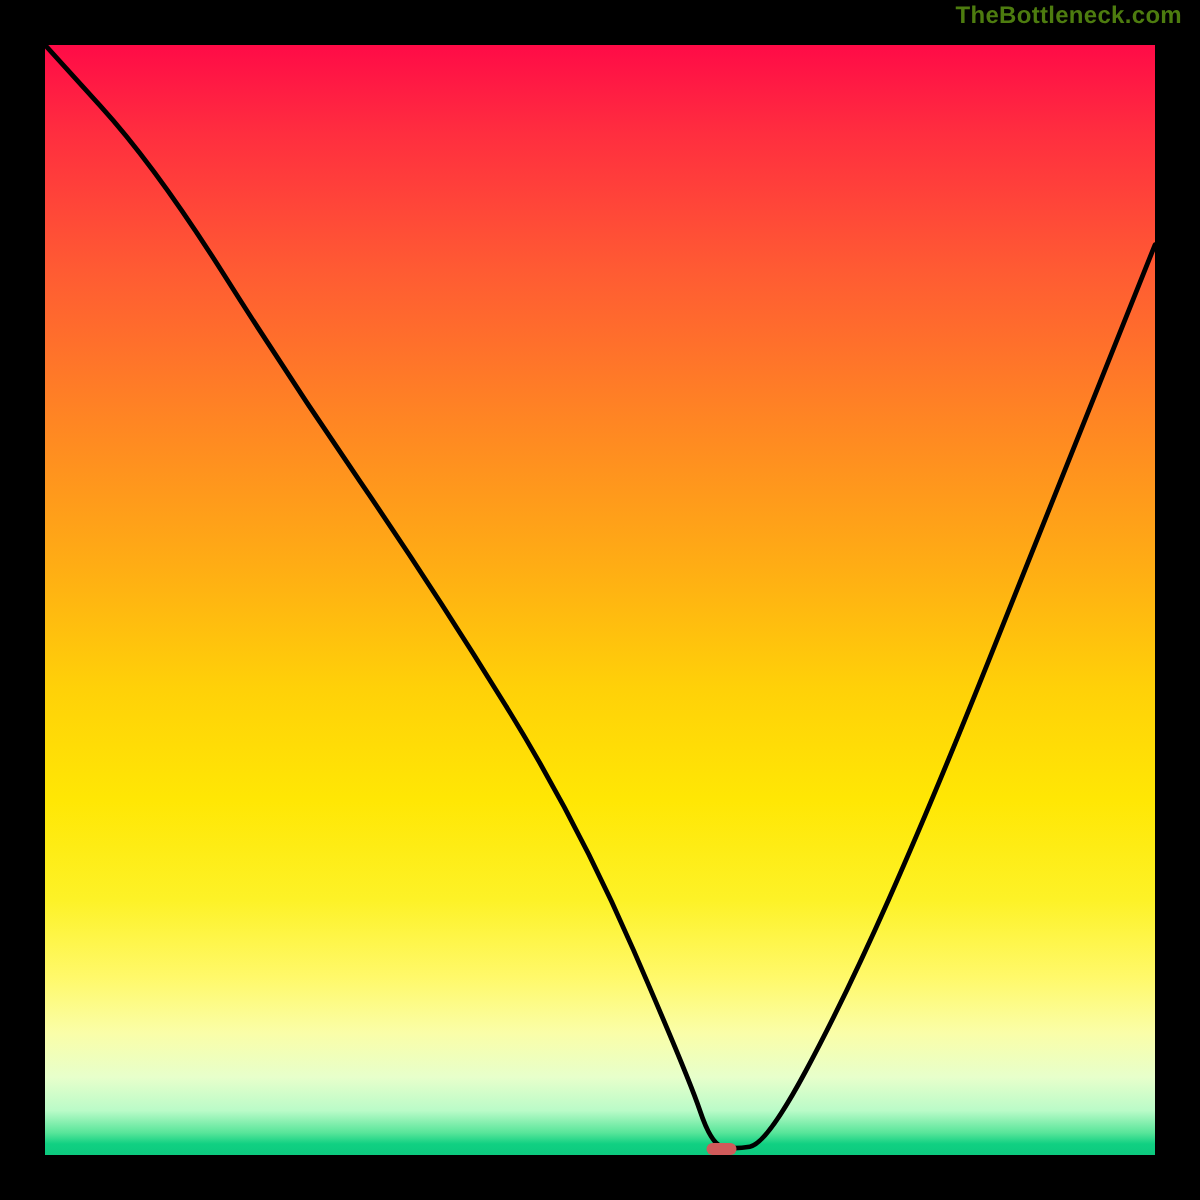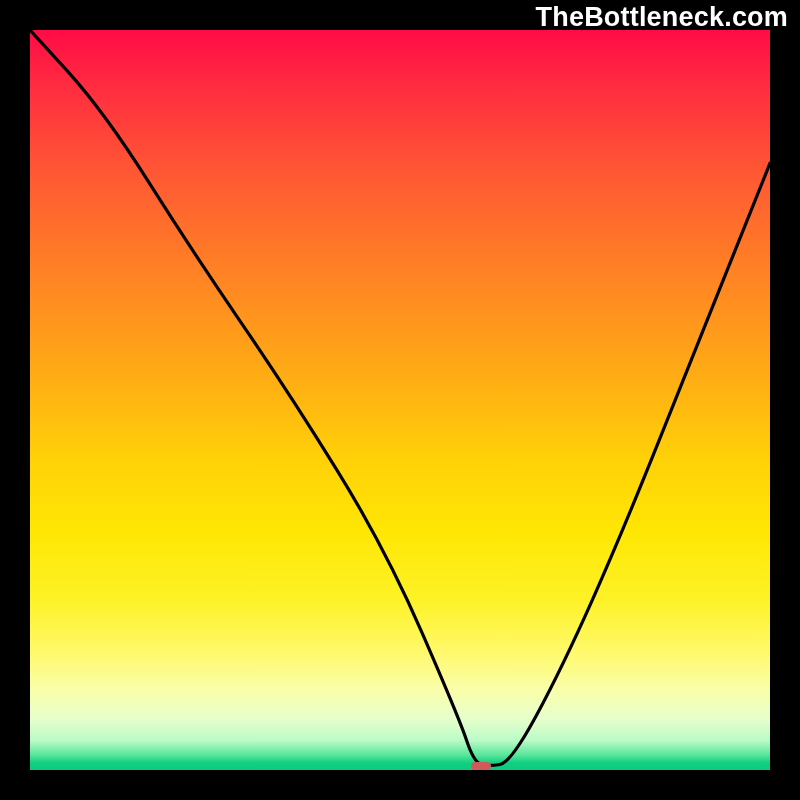--- a/index.html
+++ b/index.html
@@ -13,22 +13,22 @@
   .stage {
     position: relative;
     width: 800px;
     height: 800px;
     background: #000;
   }
   .watermark {
     position: absolute;
     top: 2px;
     right: 12px;
-    color: #ffffff;
-    font-size: 27px;
+    color: #4d7c0f;
+    font-size: 16px;
     font-weight: bold;
     letter-spacing: 0.2px;
     z-index: 5;
   }
   .plot-area {
     position: absolute;
     left: 30px;
     top: 30px;
     width: 740px;
     height: 740px;

